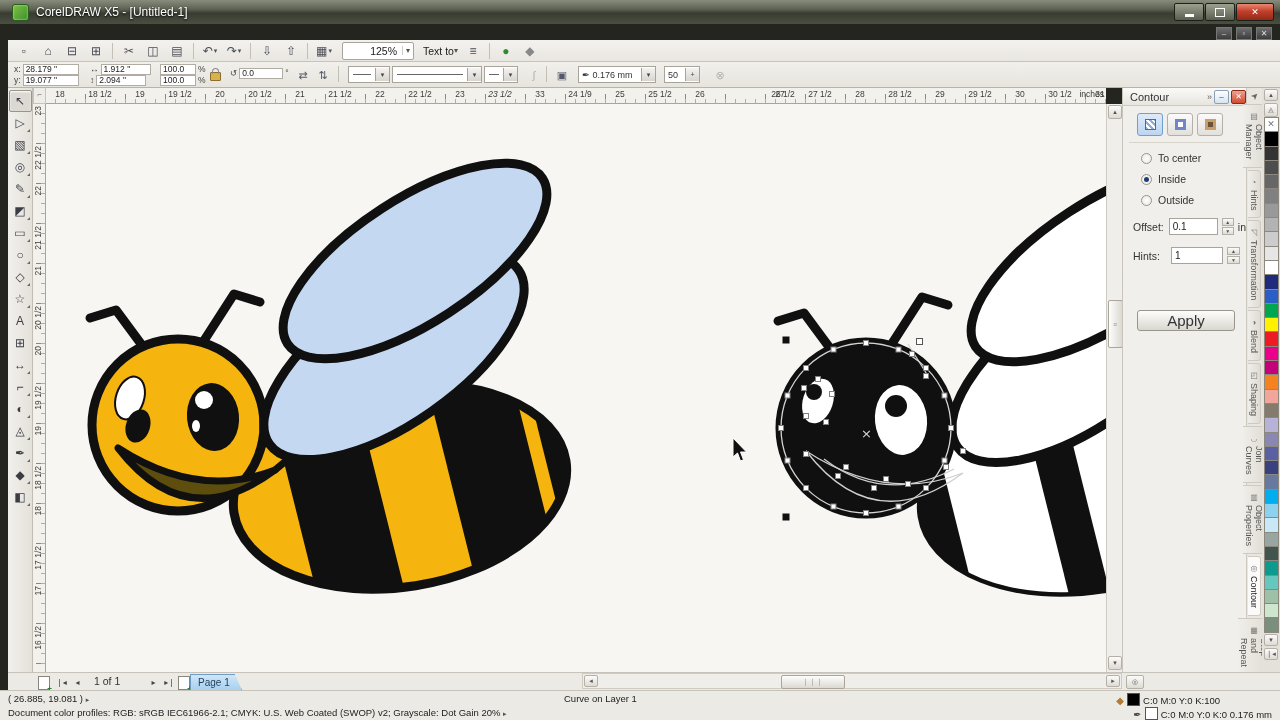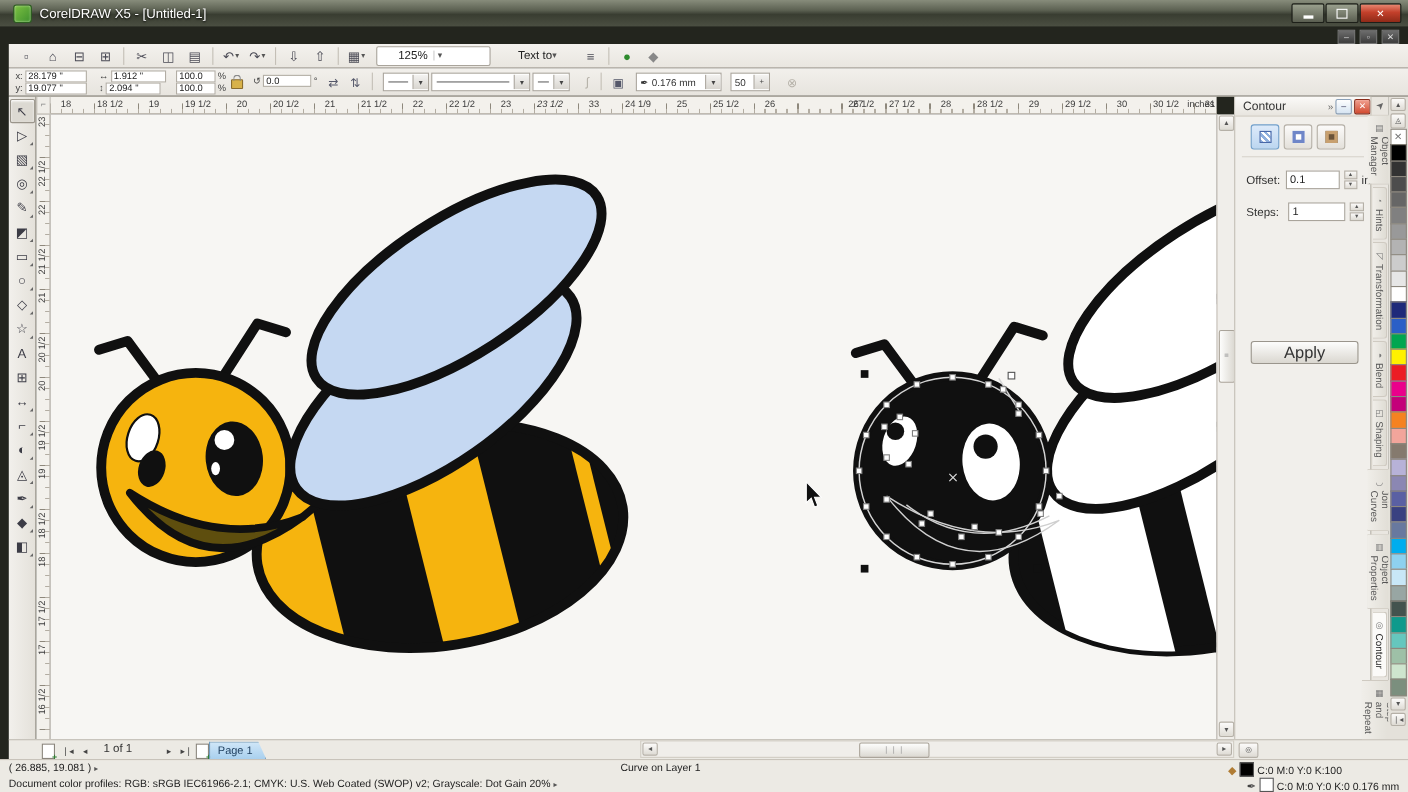--- a/index.html
+++ b/index.html
@@ -18,21 +18,21 @@
   .menubar{left:0;top:24px;width:1280px;height:16px;background:linear-gradient(#454545,#242424 60%,#161616);display:flex;align-items:center;color:#eee;}
   .menubar .doc-ico{width:11px;height:12px;margin:0 10px 0 12px;background:linear-gradient(135deg,#a8d878,#4f9b33);border:1px solid #2f6b1d;}
   .menu-item{font-size:11.5px;padding:1px 9px;cursor:default;}
   .mdibtns{position:absolute;right:8px;top:27px;display:flex;gap:4px;}
   .mdib{width:14px;height:11px;border:1px solid #777;background:linear-gradient(#6d6d6d,#3c3c3c);color:#ddd;font-size:8px;display:flex;align-items:center;justify-content:center;line-height:1;}
   
   .toolbar{left:8px;top:40px;width:1272px;height:22px;background:linear-gradient(#f4f2ee,#e9e6e0);border-bottom:1px solid #c9c4bb;display:flex;align-items:center;padding-left:4px;box-sizing:border-box;}
   .tbtn{width:20px;height:18px;display:flex;align-items:center;justify-content:center;font-size:12px;color:#4a4a55;border:1px solid transparent;border-radius:2px;margin:0 1px;}
   .tbtn .dd{font-size:7px;color:#555;margin-left:1px;}
   .tsep{width:1px;height:16px;background:#c4bfb6;margin:0 4px;}
-  .combo{height:16px;background:#fff;border:1px solid #a9a49b;border-radius:2px;display:flex;align-items:center;font-size:10.5px;color:#222;padding:0 19px;}
+  .combo{height:16px;background:#fff;border:1px solid #a9a49b;border-radius:2px;display:flex;align-items:center;font-size:10.5px;color:#222;padding:0 3px;justify-content:flex-end;}
   .combo .arrowbox{margin-left:5px;color:#555;font-size:8px;border-left:1px solid #ccc;padding-left:3px;}
   .propbar{left:8px;top:62px;width:1272px;height:25px;background:linear-gradient(#f2f0ec,#e7e4de);border-bottom:1px solid #b9b4aa;font-size:9px;color:#333;}
   .pgrp{position:absolute;top:2px;display:flex;flex-direction:column;gap:1px;}
   .prow{display:flex;align-items:center;gap:2px;height:10px;}
   .pfield{background:#fff;border:1px solid #b2ada4;height:9px;line-height:9px;padding:0 2px;font-size:8.5px;color:#222;}
   .plab{color:#444;font-size:8.5px;}
   .pbtn{position:absolute;top:4px;width:18px;height:16px;border:1px solid transparent;border-radius:2px;display:flex;align-items:center;justify-content:center;font-size:11px;color:#55586a;}
   .pbtn.gray{color:#b5b1a8;}
   .psep{position:absolute;top:4px;width:1px;height:16px;background:#c4bfb6;}
   .dropfield{position:absolute;top:4px;height:15px;background:#fff;border:1px solid #a9a49b;display:flex;align-items:center;font-size:9px;color:#333;}
@@ -512,31 +512,45 @@
       <div class="cbtn sel">
           <span class="ci c1"></span>
         </div>
       <div class="cbtn">
           <span class="ci c2"></span>
         </div>
       <div class="cbtn">
           <span class="ci c3"></span>
         </div>
     </div>
+    <div id="radio-group">
+        <div class="radio-row">
+          <span class="rdot"></span>
+          <span>To center</span>
+        </div>
+        <div class="radio-row">
+          <span class="rdot on"></span>
+          <span>Inside</span>
+        </div>
+        <div class="radio-row">
+          <span class="rdot"></span>
+          <span>Outside</span>
+        </div>
+      </div>
     <div class="spinrow">
       <span style="width:34px;">Offset:</span>
       <span class="spin">0.1</span>
       <span class="spinarr">
           <div>▲</div>
           <div>▼</div>
         </span>
       <span>in</span>
     </div>
     <div class="spinrow">
-      <span style="width:34px;">Steps:</span>
+      <span style="width:34px;">Hints:</span>
       <span class="spin">1</span>
       <span class="spinarr">
           <div>▲</div>
           <div>▼</div>
         </span>
     </div>
     <div class="applybtn">Apply</div>
   </div>
 
   <div class="abs tabstrip" id="tabstrip">

